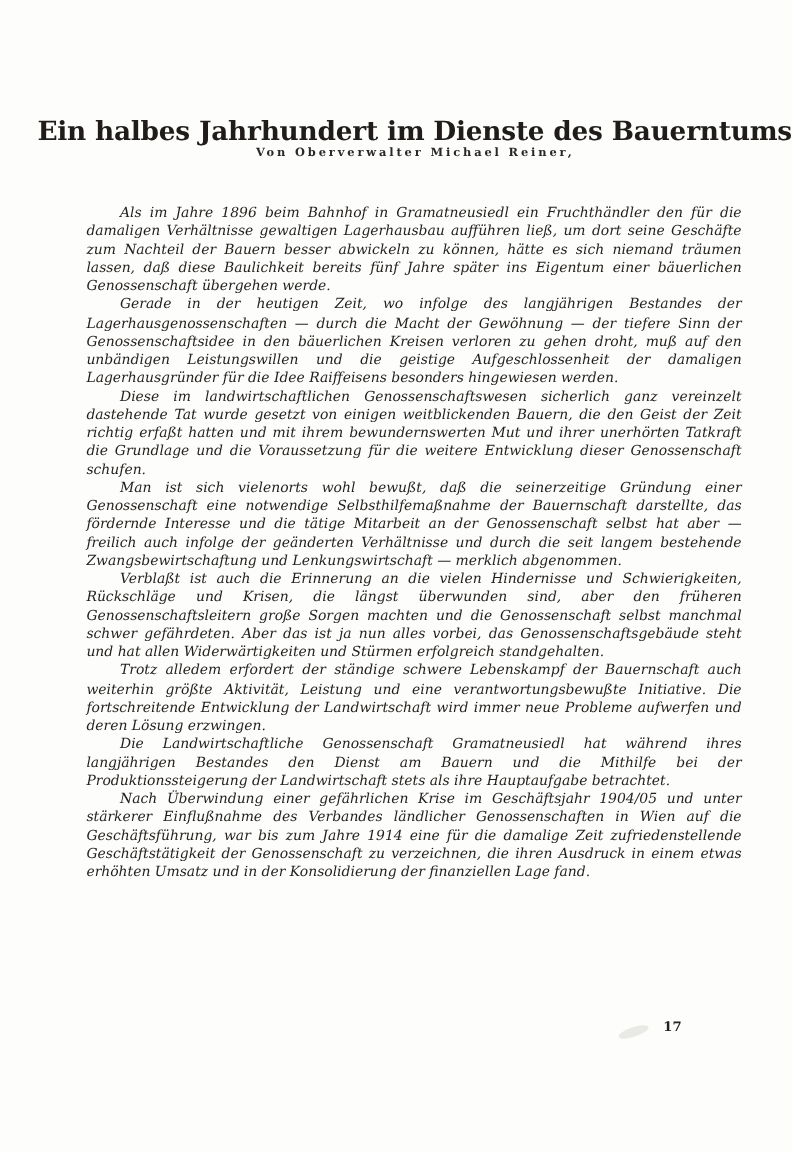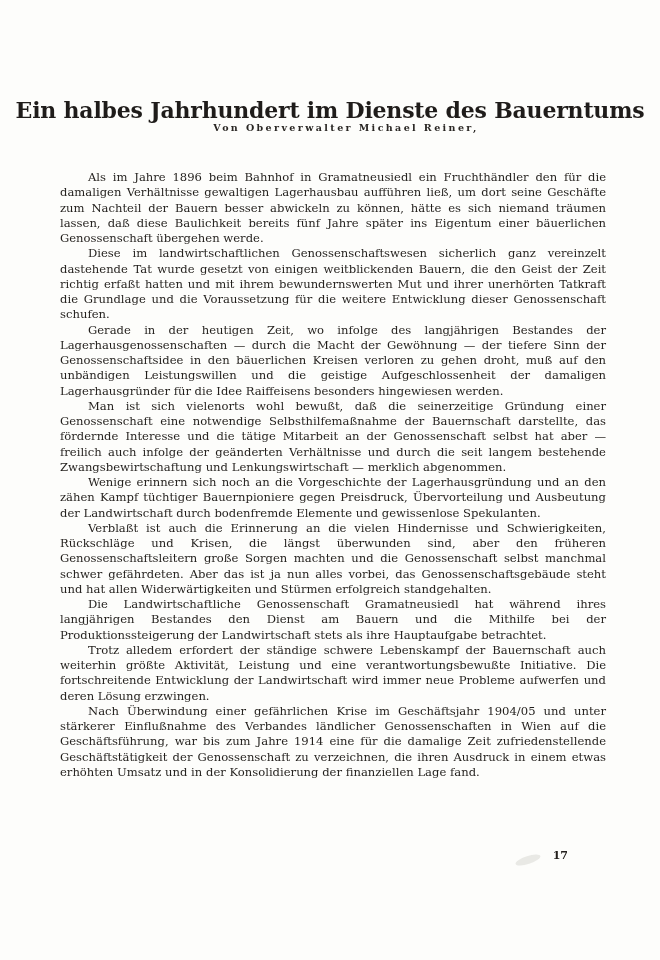--- a/index.html
+++ b/index.html
@@ -15,21 +15,21 @@
     background: #fdfdfb;
     color: #1f1c1a;
     font-family: "DejaVu Serif", "Liberation Serif", serif;
     overflow: hidden;
   }
   .doc-title {
     position: absolute;
     top: 82px;
     left: 0;
     width: 660px;
-    text-align: center;
+    text-align: right;
     font-size: 22px;
     font-weight: bold;
     letter-spacing: -0.2px;
     white-space: nowrap;
   }
   .byline {
     position: absolute;
     top: 121px;
     left: 0;
     width: 660px;
@@ -39,22 +39,23 @@
   .byline-line {
     font-size: 9.5px;
     line-height: 13px;
     letter-spacing: 2.4px;
     font-weight: bold;
     color: #2a2724;
   }
   .body-text {
     position: absolute;
     top: 170px;
-    left: 60px;
+    left: 72px;
     width: 546px;
+    font-style: italic;
   }
   .body-text p {
     margin: 0;
     font-size: 11.6px;
     line-height: 15.25px;
     text-align: justify;
     text-indent: 28px;
     color: #211e1b;
   }
   .page-number {
@@ -83,27 +84,26 @@
 <div class="sheet">
 
   <h1 class="doc-title">Ein halbes Jahrhundert im Dienste des Bauerntums</h1>
 
   <div class="byline">
     <div class="byline-line">Von Oberverwalter Michael Reiner,</div>
   </div>
 
   <div class="body-text">
     <p>Als im Jahre 1896 beim Bahnhof in Gramatneusiedl ein Fruchthändler den für die damaligen Verhältnisse gewaltigen Lagerhausbau aufführen ließ, um dort seine Geschäfte zum Nachteil der Bauern besser abwickeln zu können, hätte es sich niemand träumen lassen, daß diese Baulichkeit bereits fünf Jahre später ins Eigentum einer bäuerlichen Genossenschaft übergehen werde.</p>
+    <p>Gerade in der heutigen Zeit, wo infolge des langjährigen Bestandes der Lagerhausgenossenschaften — durch die Macht der Gewöhnung — der tiefere Sinn der Genossenschaftsidee in den bäuerlichen Kreisen verloren zu gehen droht, muß auf den unbändigen Leistungswillen und die geistige Aufgeschlossenheit der damaligen Lagerhausgründer für die Idee Raiffeisens besonders hingewiesen werden.</p>
     <p>Diese im landwirtschaftlichen Genossenschaftswesen sicherlich ganz vereinzelt dastehende Tat wurde gesetzt von einigen weitblickenden Bauern, die den Geist der Zeit richtig erfaßt hatten und mit ihrem bewundernswerten Mut und ihrer unerhörten Tatkraft die Grundlage und die Voraussetzung für die weitere Entwicklung dieser Genossenschaft schufen.</p>
-    <p>Gerade in der heutigen Zeit, wo infolge des langjährigen Bestandes der Lagerhausgenossenschaften — durch die Macht der Gewöhnung — der tiefere Sinn der Genossenschaftsidee in den bäuerlichen Kreisen verloren zu gehen droht, muß auf den unbändigen Leistungswillen und die geistige Aufgeschlossenheit der damaligen Lagerhausgründer für die Idee Raiffeisens besonders hingewiesen werden.</p>
     <p>Man ist sich vielenorts wohl bewußt, daß die seinerzeitige Gründung einer Genossenschaft eine notwendige Selbsthilfemaßnahme der Bauernschaft darstellte, das fördernde Interesse und die tätige Mitarbeit an der Genossenschaft selbst hat aber — freilich auch infolge der geänderten Verhältnisse und durch die seit langem bestehende Zwangsbewirtschaftung und Lenkungswirtschaft — merklich abgenommen.</p>
-    <p>Wenige erinnern sich noch an die Vorgeschichte der Lagerhausgründung und an den zähen Kampf tüchtiger Bauernpioniere gegen Preisdruck, Übervorteilung und Ausbeutung der Landwirtschaft durch bodenfremde Elemente und gewissenlose Spekulanten.</p>
     <p>Verblaßt ist auch die Erinnerung an die vielen Hindernisse und Schwierigkeiten, Rückschläge und Krisen, die längst überwunden sind, aber den früheren Genossenschaftsleitern große Sorgen machten und die Genossenschaft selbst manchmal schwer gefährdeten. Aber das ist ja nun alles vorbei, das Genossenschaftsgebäude steht und hat allen Widerwärtigkeiten und Stürmen erfolgreich standgehalten.</p>
+    <p>Trotz alledem erfordert der ständige schwere Lebenskampf der Bauernschaft auch weiterhin größte Aktivität, Leistung und eine verantwortungsbewußte Initiative. Die fortschreitende Entwicklung der Landwirtschaft wird immer neue Probleme aufwerfen und deren Lösung erzwingen.</p>
     <p>Die Landwirtschaftliche Genossenschaft Gramatneusiedl hat während ihres langjährigen Bestandes den Dienst am Bauern und die Mithilfe bei der Produktionssteigerung der Landwirtschaft stets als ihre Hauptaufgabe betrachtet.</p>
-    <p>Trotz alledem erfordert der ständige schwere Lebenskampf der Bauernschaft auch weiterhin größte Aktivität, Leistung und eine verantwortungsbewußte Initiative. Die fortschreitende Entwicklung der Landwirtschaft wird immer neue Probleme aufwerfen und deren Lösung erzwingen.</p>
     <p>Nach Überwindung einer gefährlichen Krise im Geschäftsjahr 1904/05 und unter stärkerer Einflußnahme des Verbandes ländlicher Genossenschaften in Wien auf die Geschäftsführung, war bis zum Jahre 1914 eine für die damalige Zeit zufriedenstellende Geschäftstätigkeit der Genossenschaft zu verzeichnen, die ihren Ausdruck in einem etwas erhöhten Umsatz und in der Konsolidierung der finanziellen Lage fand.</p>
   </div>
 
   <div class="smudge"></div>
 
   <div class="page-number">17</div>
 
 </div>
 
 </body></html>

